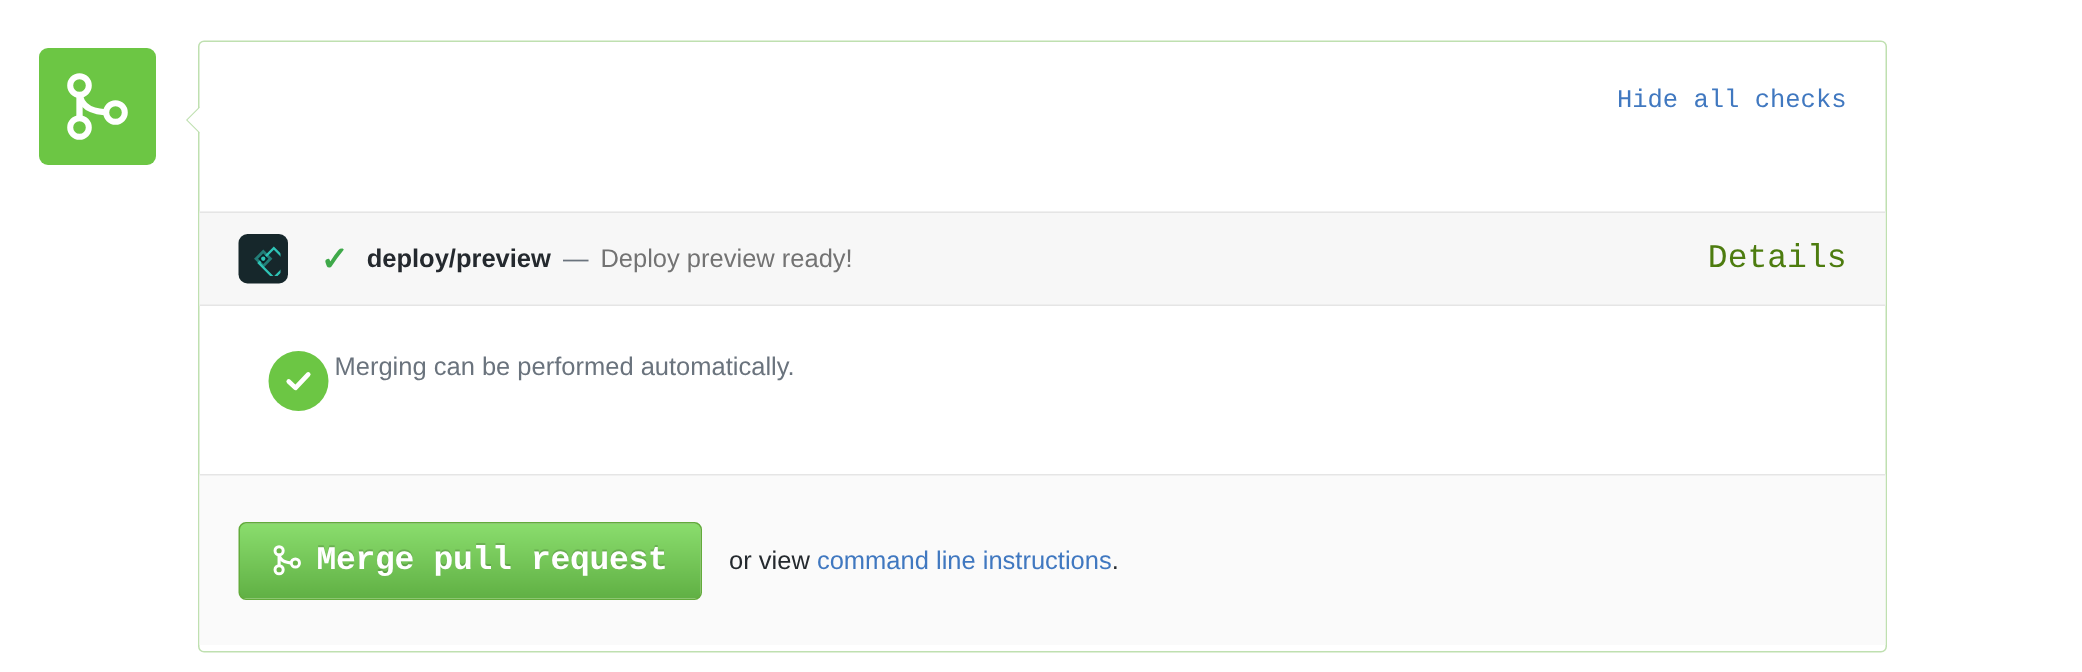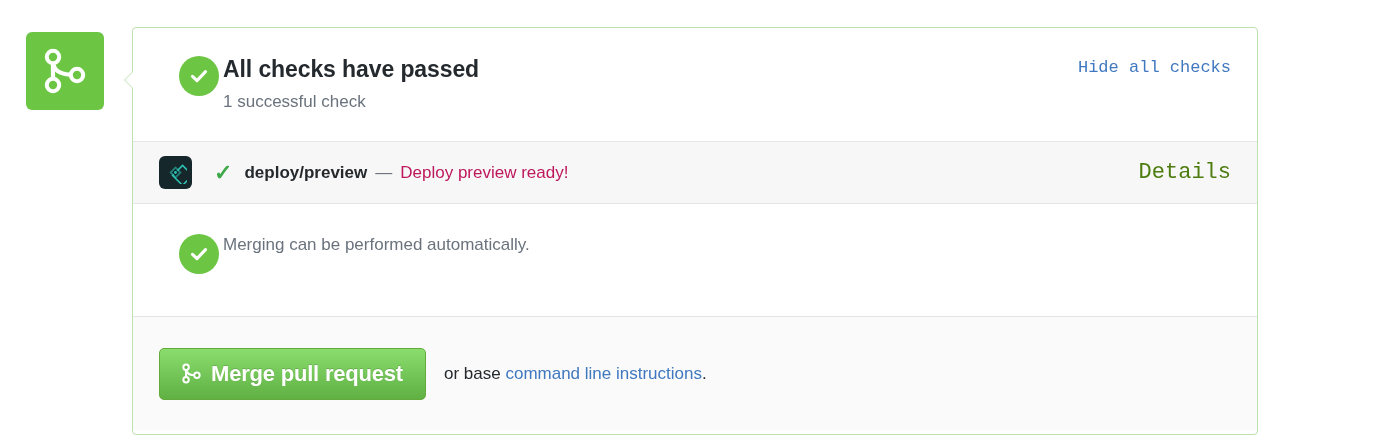--- a/index.html
+++ b/index.html
@@ -176,21 +176,21 @@
   }
   .netlify-dash {
     margin-left: 8px;
     font-size: 17px;
     color: #6a737d;
     flex: 0 0 auto;
   }
   .netlify-desc {
     margin-left: 8px;
     font-size: 17px;
-    color: #be185d;
+    color: #737373;
     flex: 0 0 auto;
   }
   .details-link {
     margin-left: auto;
     font-size: 22px;
     color: #4d7c0f;
     text-decoration: none;
     cursor: pointer;
     font-family: Liberation Mono, monospace;
   }
@@ -205,21 +205,21 @@
     border: 1px solid #62ab3b;
     border-radius: 5px;
     background: linear-gradient(#8add6d, #60b044);
     color: #ffffff;
     font-size: 22px;
     font-weight: bold;
     letter-spacing: -0.2px;
     cursor: pointer;
     box-sizing: border-box;
     text-shadow: 0 -1px 0 rgba(0,0,0,.15);
-    font-family: Liberation Sans, sans-serif;
+    font-family: Liberation Mono, monospace;
   }
   .merge-button svg { display: block; margin-right: 10px; }
 
   .or-view {
     margin-left: 18px;
     font-size: 17px;
     color: #24292e;
   }
   .cli-link {
     color: #4078c0;
@@ -244,29 +244,20 @@
         <circle cx="33" cy="27" r="6.2" fill="#6cc644" stroke="#ffffff" stroke-width="4"></circle>
       </svg>
     </span>
   </div>
 
   <div class="merge-box">
     <div class="box-caret-outer"></div>
     <div class="box-caret-inner"></div>
 
     <div class="section section-checks">
-      <div class="status-row">
-        <div class="status-circle">
-          <svg width="22" height="22" viewBox="0 0 22 22" aria-hidden="true">
-            <path d="M4.5 11.3 L9 15.6 L17.5 6.6" fill="none" stroke="#ffffff" stroke-width="3.1" stroke-linecap="round" stroke-linejoin="round"></path>
-          </svg>
-        </div>
-        <p class="status-title">All checks have passed</p>
-        <p class="status-sub">1 successful check</p>
-      </div>
       <a class="hide-all-checks">Hide all checks</a>
     </div>
 
     <div class="section section-netlify">
       <div class="netlify-avatar">
         <svg width="23" height="23" viewBox="0 0 24 24" aria-hidden="true">
           <rect x="12" y="1.6" width="14.7" height="14.7" transform="rotate(45 12 12)" fill="none" stroke="#2ec4b6" stroke-width="1.6"></rect>
           <path d="M12 5.6 L18.4 12 L12 18.4 L5.6 12 Z" fill="#2ec4b6" opacity="0.55"></path>
           <path d="M12 8.4 L15.6 12 L12 15.6 L8.4 12 Z" fill="#0b1f24"></path>
           <circle cx="12" cy="12" r="1.5" fill="#2ec4b6"></circle>
@@ -298,17 +289,17 @@
               <line x1="9" y1="12" x2="9" y2="34"></line>
               <path d="M9 13 C 9 25, 20 27, 31 27"></path>
             </g>
             <circle cx="9" cy="9" r="6" fill="#69b548" stroke="#ffffff" stroke-width="4.4"></circle>
             <circle cx="9" cy="37" r="6" fill="#69b548" stroke="#ffffff" stroke-width="4.4"></circle>
             <circle cx="33" cy="27" r="6" fill="#69b548" stroke="#ffffff" stroke-width="4.4"></circle>
           </svg>
         </span>
         <span>Merge pull request</span>
       </button>
-      <span class="or-view"><span>or base </span><a class="cli-link">command line instructions</a><span>.</span></span>
+      <span class="or-view"><span>or view </span><a class="cli-link">command line instructions</a><span>.</span></span>
     </div>
 
   </div>
 </div>
 
 </body></html>

